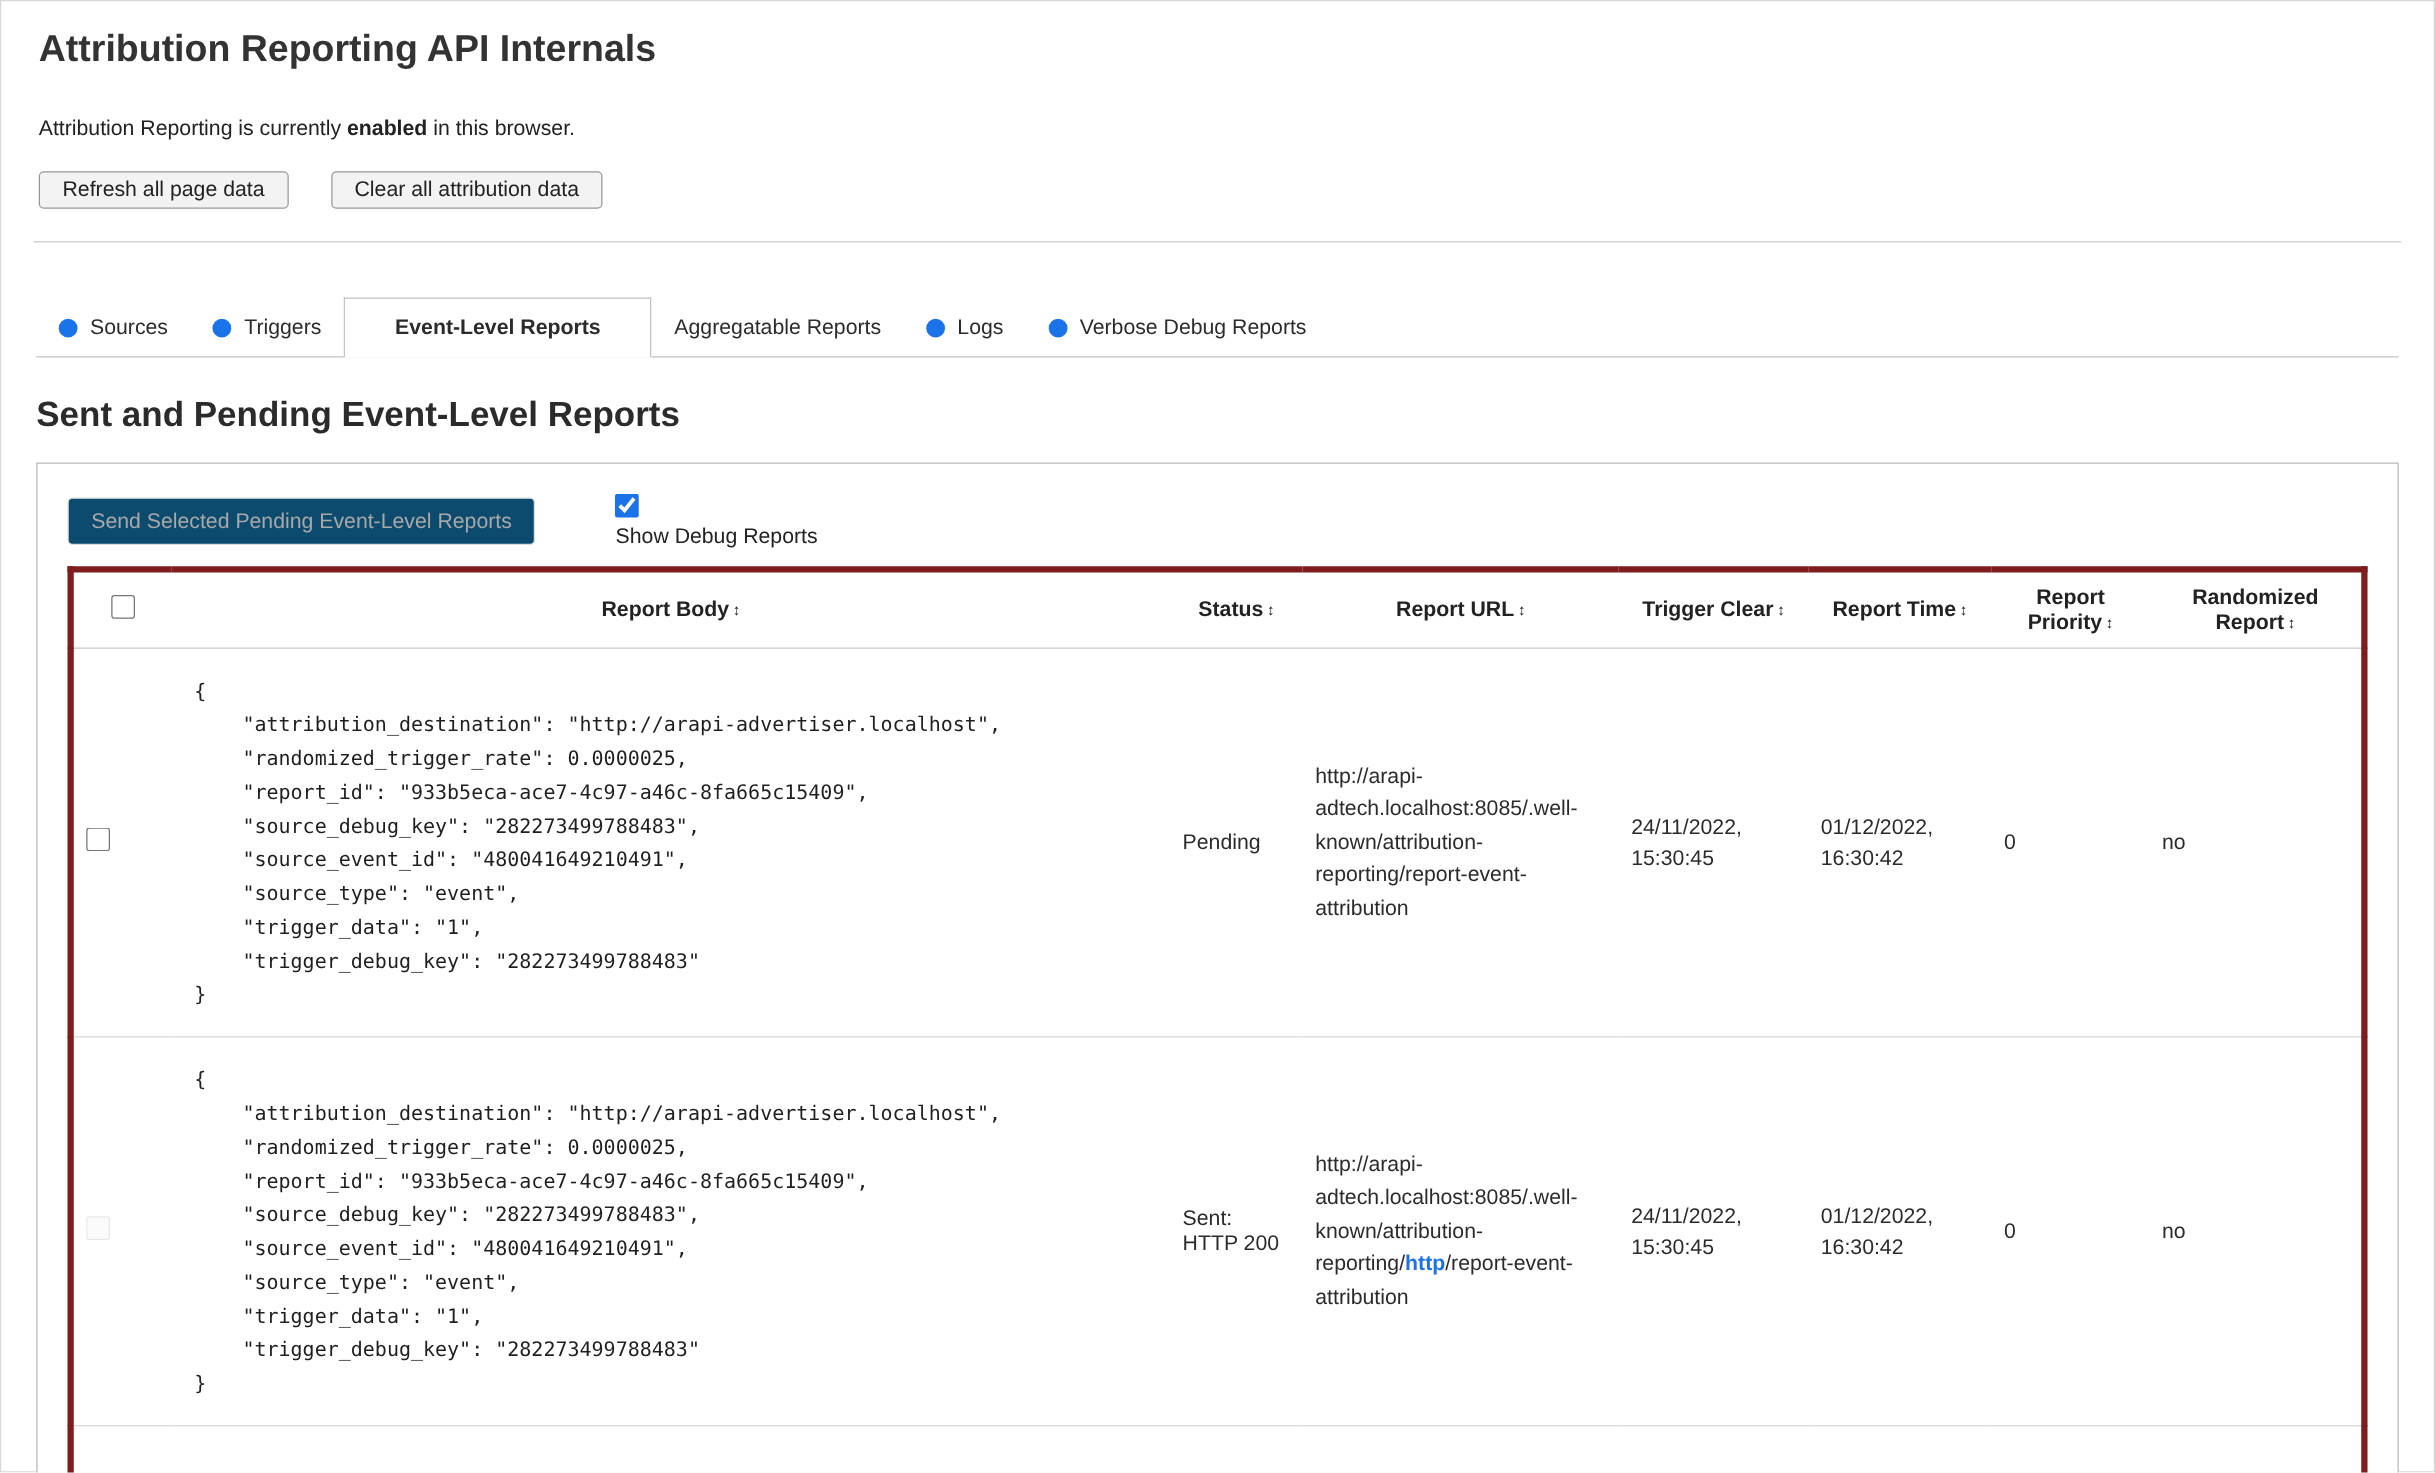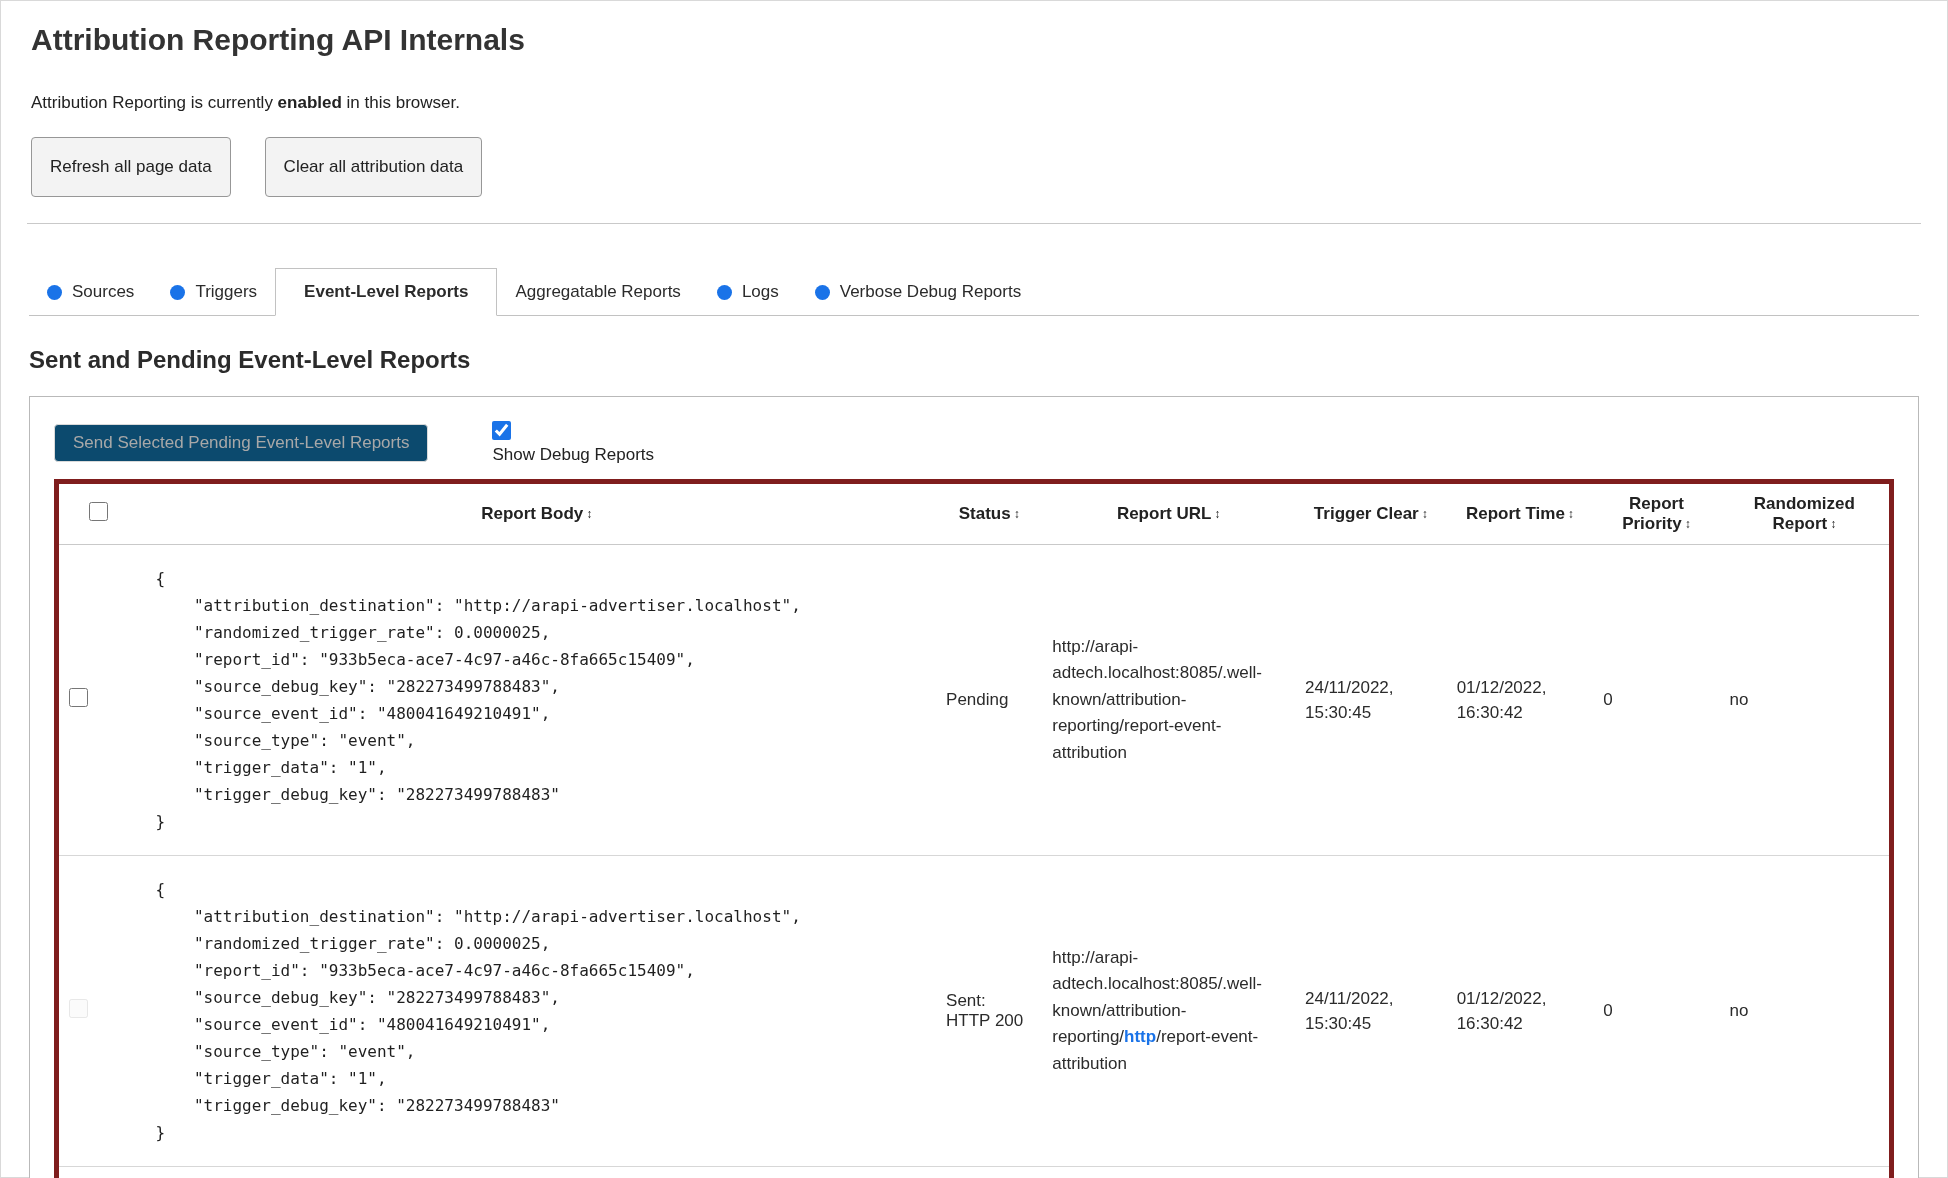--- a/index.html
+++ b/index.html
@@ -23,21 +23,21 @@
   }
   .status-line { font-size: 17px; margin-bottom: 24px; color: #222; }
   .status-line b { font-weight: bold; }
   .btn-row { display: flex; gap: 34px; margin-bottom: 26px; }
   button.std {
     font-family: "Liberation Sans", sans-serif;
     font-size: 17px; color: #222;
     background: #f3f3f3;
     border: 1px solid #979797;
     border-radius: 4px;
-    padding: 19px 18px;
+    padding: 4px 18px;
     cursor: pointer;
   }
   hr.rule { border: none; border-top: 1px solid #c9c9c9; margin: 0 26px 44px; }
 
   .content { margin: 0 28px; }
 
   
   .tabs {
     display: flex; align-items: flex-end;
     border-bottom: 1px solid #c2c2c2;
@@ -48,30 +48,30 @@
     padding: 13px 18px;
     cursor: pointer;
     white-space: nowrap;
   }
   .tab.active {
     border: 1px solid #c2c2c2;
     border-bottom: 1px solid #fff;
     margin-bottom: -1px;
     background: #fff;
     font-weight: bold;
-    padding: 13px 28px;
+    padding: 13px 40px;
   }
   .dot {
     width: 15px; height: 15px; border-radius: 50%;
     background: var(--accent-blue, #1a73e8);
     flex: 0 0 auto;
   }
 
   h2[data-name="section-title"] {
-    font-size: 24px; font-weight: bold; color: #2b2b2b;
+    font-size: 28px; font-weight: bold; color: #2b2b2b;
     margin: 30px 0 22px;
   }
 
   
   .panel {
     border: 1px solid #b9b9b9;
     padding: 24px 24px 26px;
     background: #fff;
   }
   .controls { display: flex; align-items: center; margin-bottom: 14px; }

